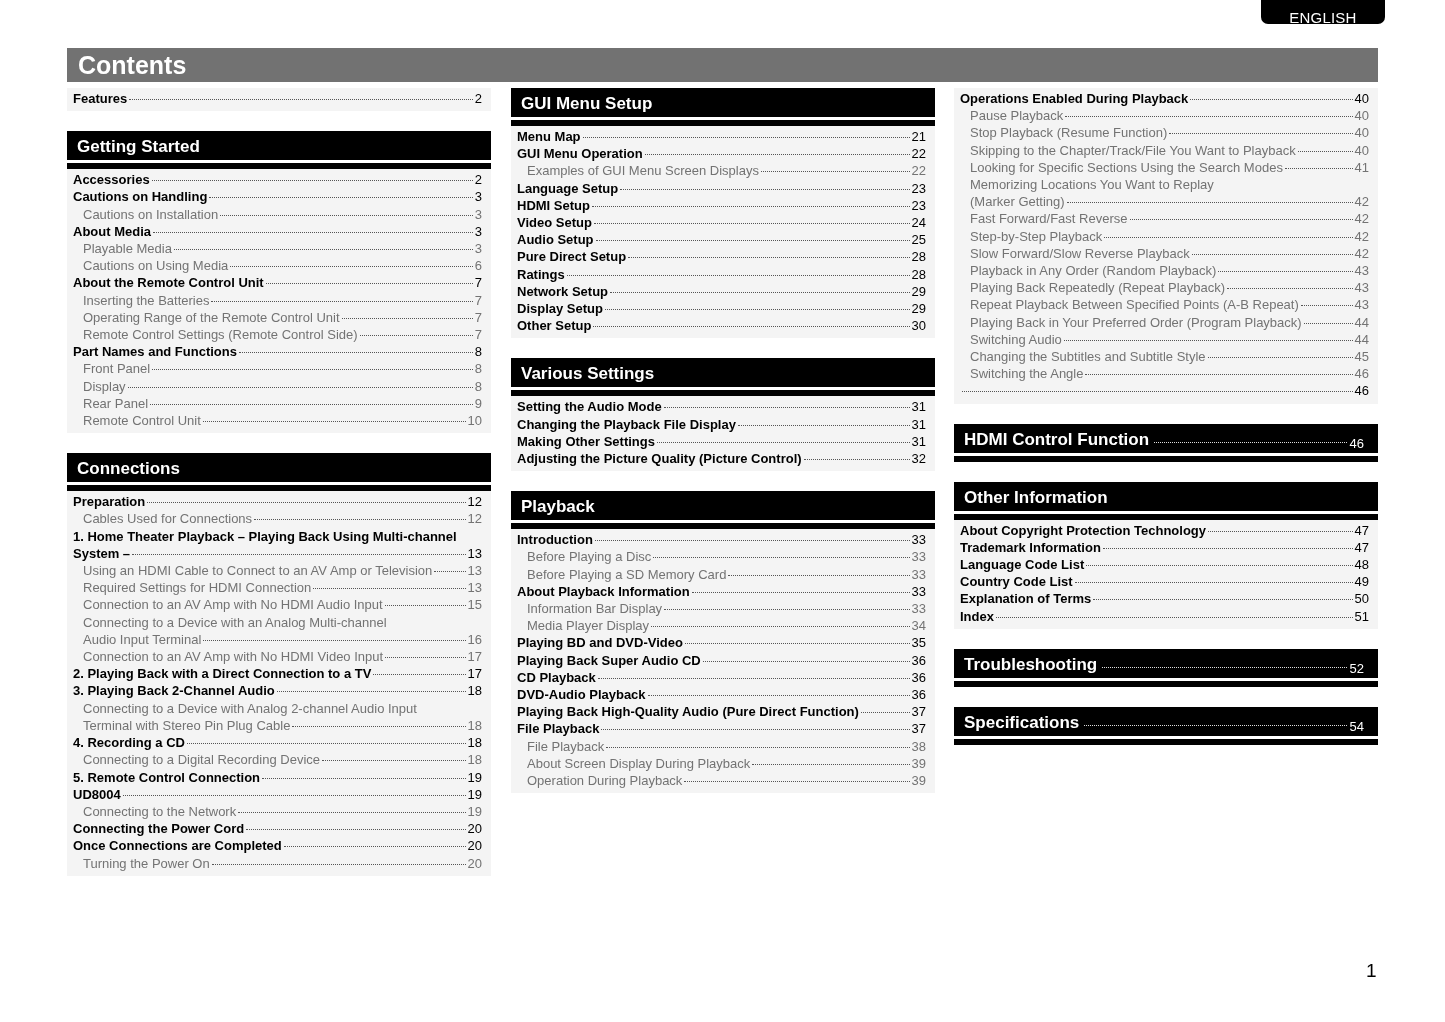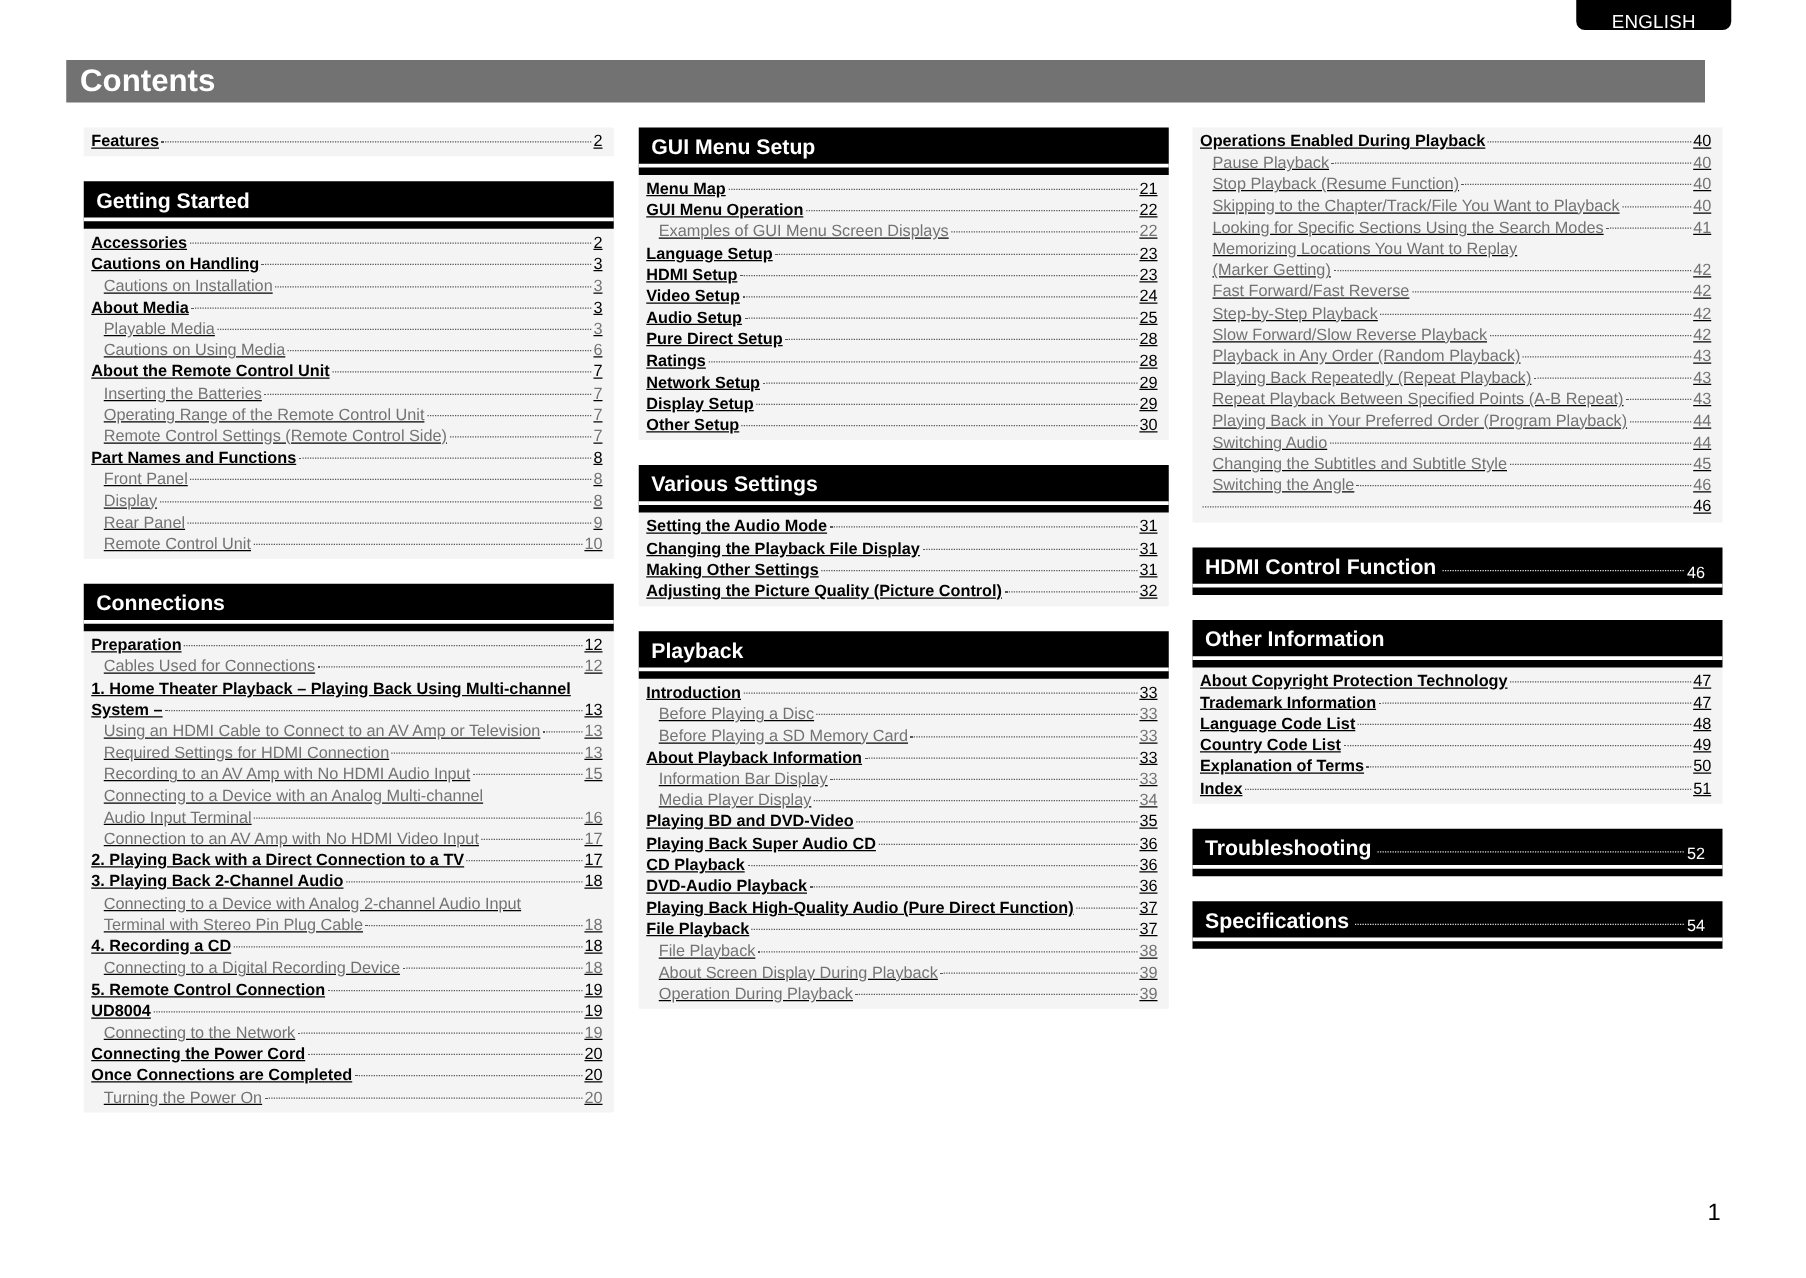--- a/index.html
+++ b/index.html
@@ -5,25 +5,25 @@
   * { box-sizing: border-box; margin: 0; padding: 0; }
   html, body { width: 1445px; height: 1022px; background: #ffffff; overflow: hidden; }
   body { position: relative; font-family: "Liberation Sans", "DejaVu Sans", sans-serif; color: #000; }
 
   .lang-tab {
     position: absolute; left: 1261px; top: 0; width: 124px; height: 24px;
     background: #000; color: #fff; border-radius: 0 0 7px 7px;
     font-size: 15px; text-align: center; line-height: 36px; letter-spacing: 0.2px;
   }
   .contents-bar {
-    position: absolute; left: 53px; top: 48px; width: 1311px; height: 34px;
+    position: absolute; left: 67px; top: 48px; width: 1311px; height: 34px;
     background: #727272; color: #fff; font-weight: bold; font-size: 25px;
     padding-left: 11px; line-height: 35px;
   }
-  .col { position: absolute; top: 102px; width: 424px; text-decoration: underline; }
+  .col { position: absolute; top: 88px; width: 424px; }
   .col.c1 { left: 67px; }
   .col.c2 { left: 511px; }
   .col.c3 { left: 954px; }
 
   .box { background: #f4f4f4; padding: 2px 9px 4px 6px; }
   .section-head {
     background: #000; color: #fff; font-weight: bold; font-size: 17px;
     height: 38px; position: relative; padding-left: 10px; line-height: 36px;
     display: flex; align-items: center; text-align: right;
   }
@@ -167,21 +167,21 @@
         <span class="t">Using an HDMI Cable to Connect to an AV Amp or Television</span>
         <span class="d"></span>
         <span class="p">13</span>
       </div>
       <div class="row sub">
         <span class="t">Required Settings for HDMI Connection</span>
         <span class="d"></span>
         <span class="p">13</span>
       </div>
       <div class="row sub">
-        <span class="t">Recording to an AV Amp with No HDMI Audio Input</span>
+        <span class="t">Connection to an AV Amp with No HDMI Audio Input</span>
         <span class="d"></span>
         <span class="p">15</span>
       </div>
       <div class="row sub">
         <span class="t">Connecting to a Device with an Analog Multi-channel</span>
       </div>
       <div class="row sub">
         <span class="t">Audio Input Terminal</span>
         <span class="d"></span>
         <span class="p">16</span>

